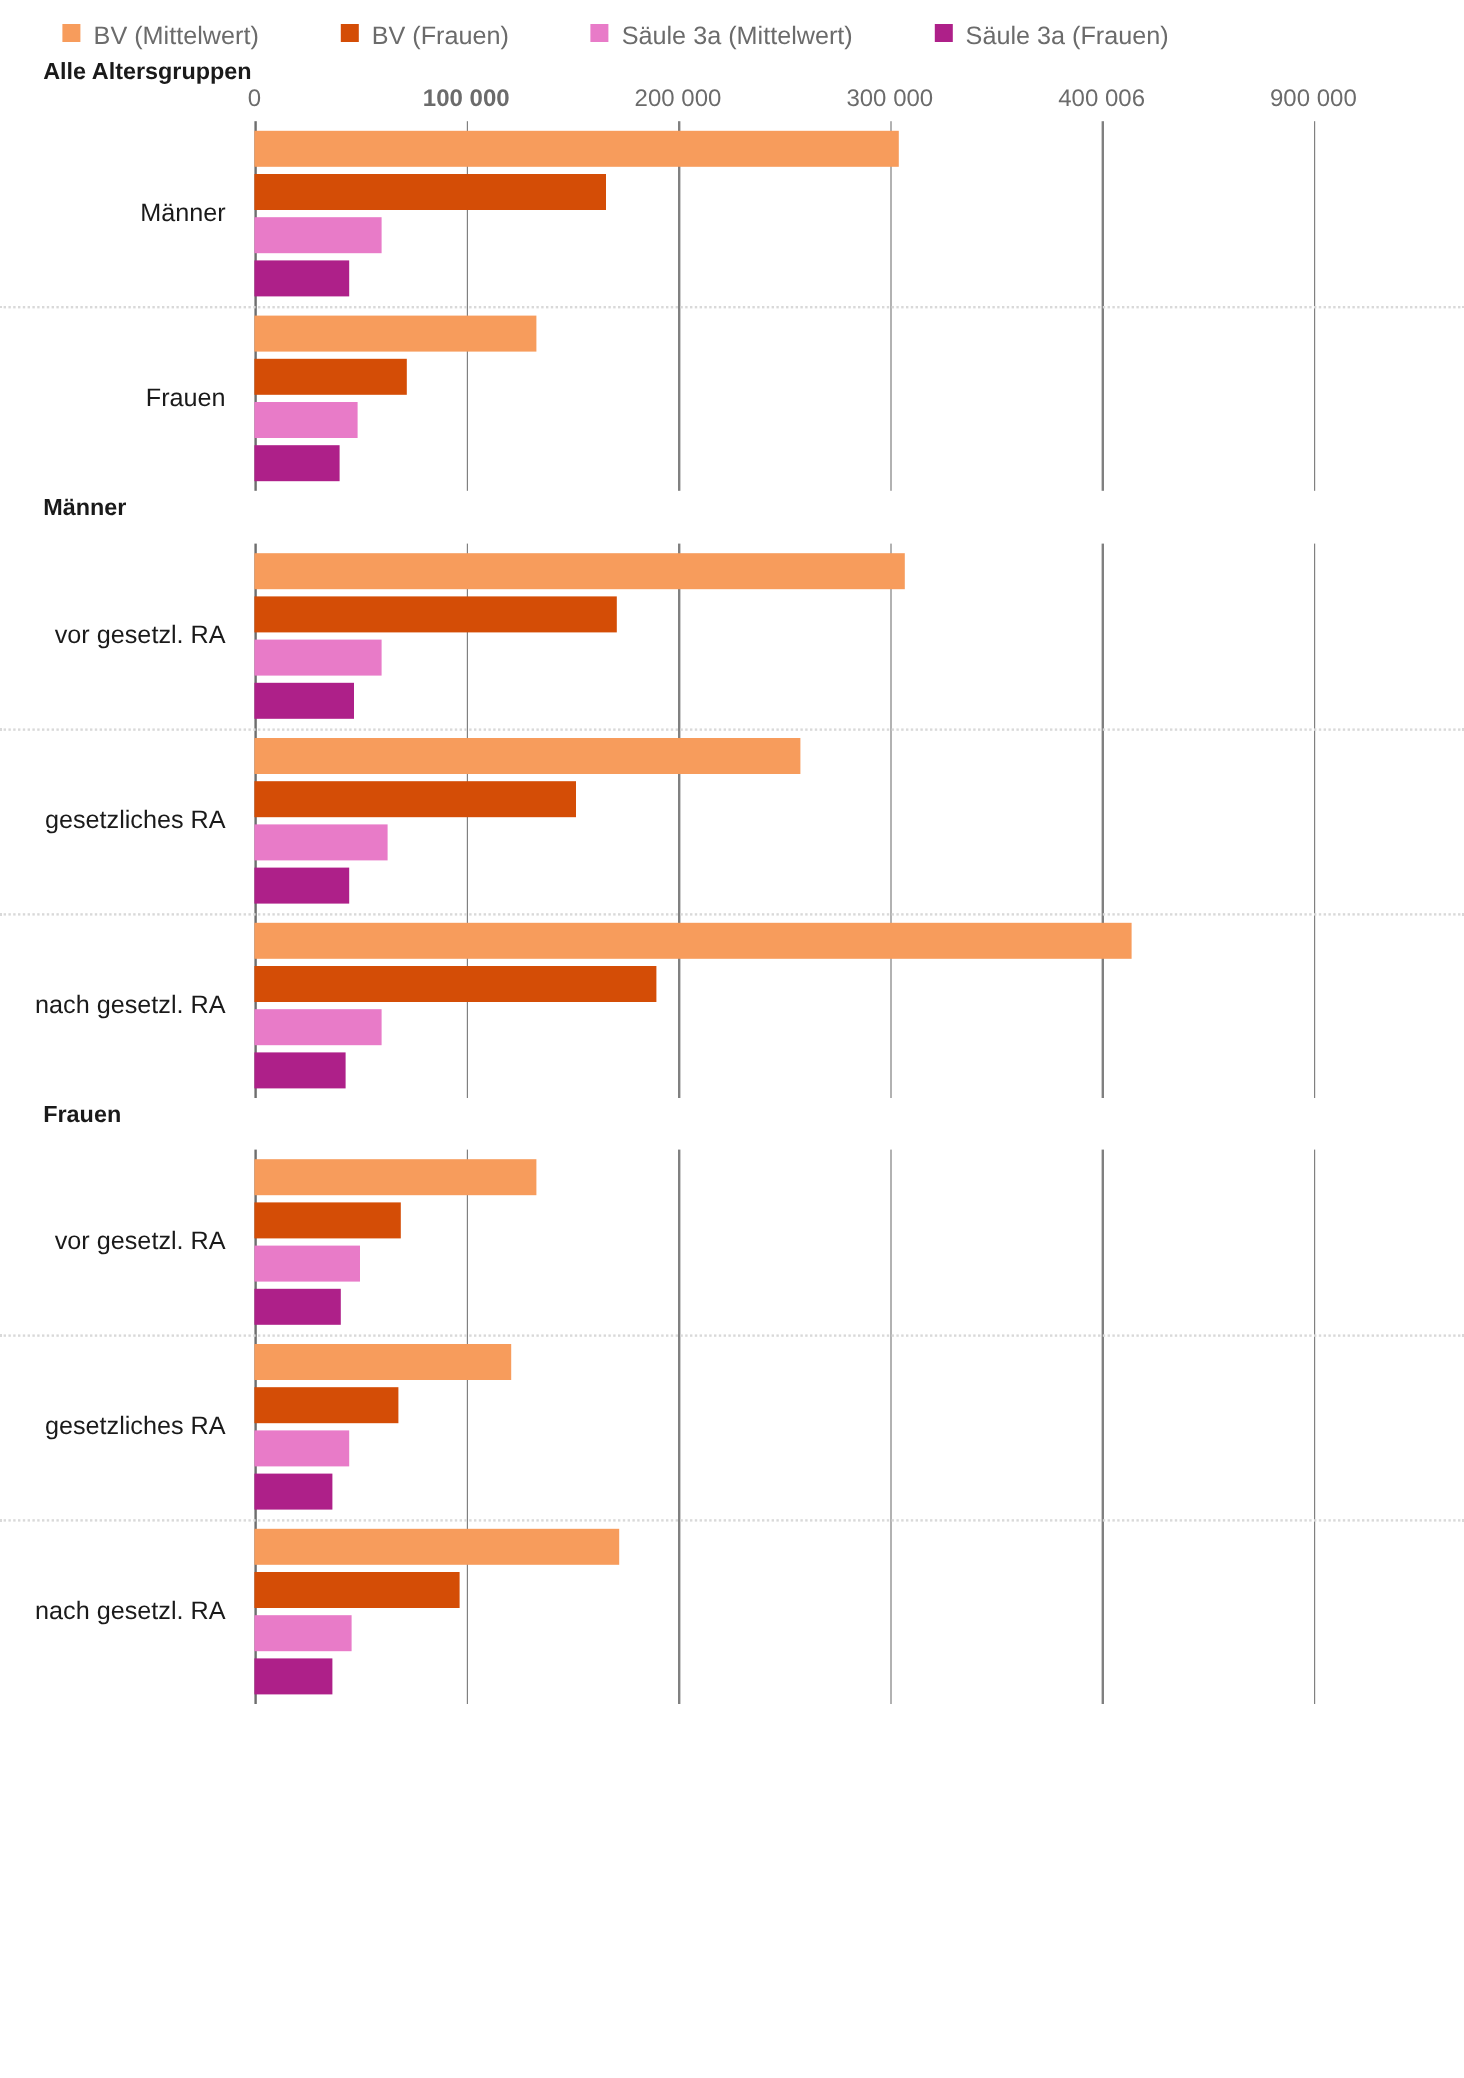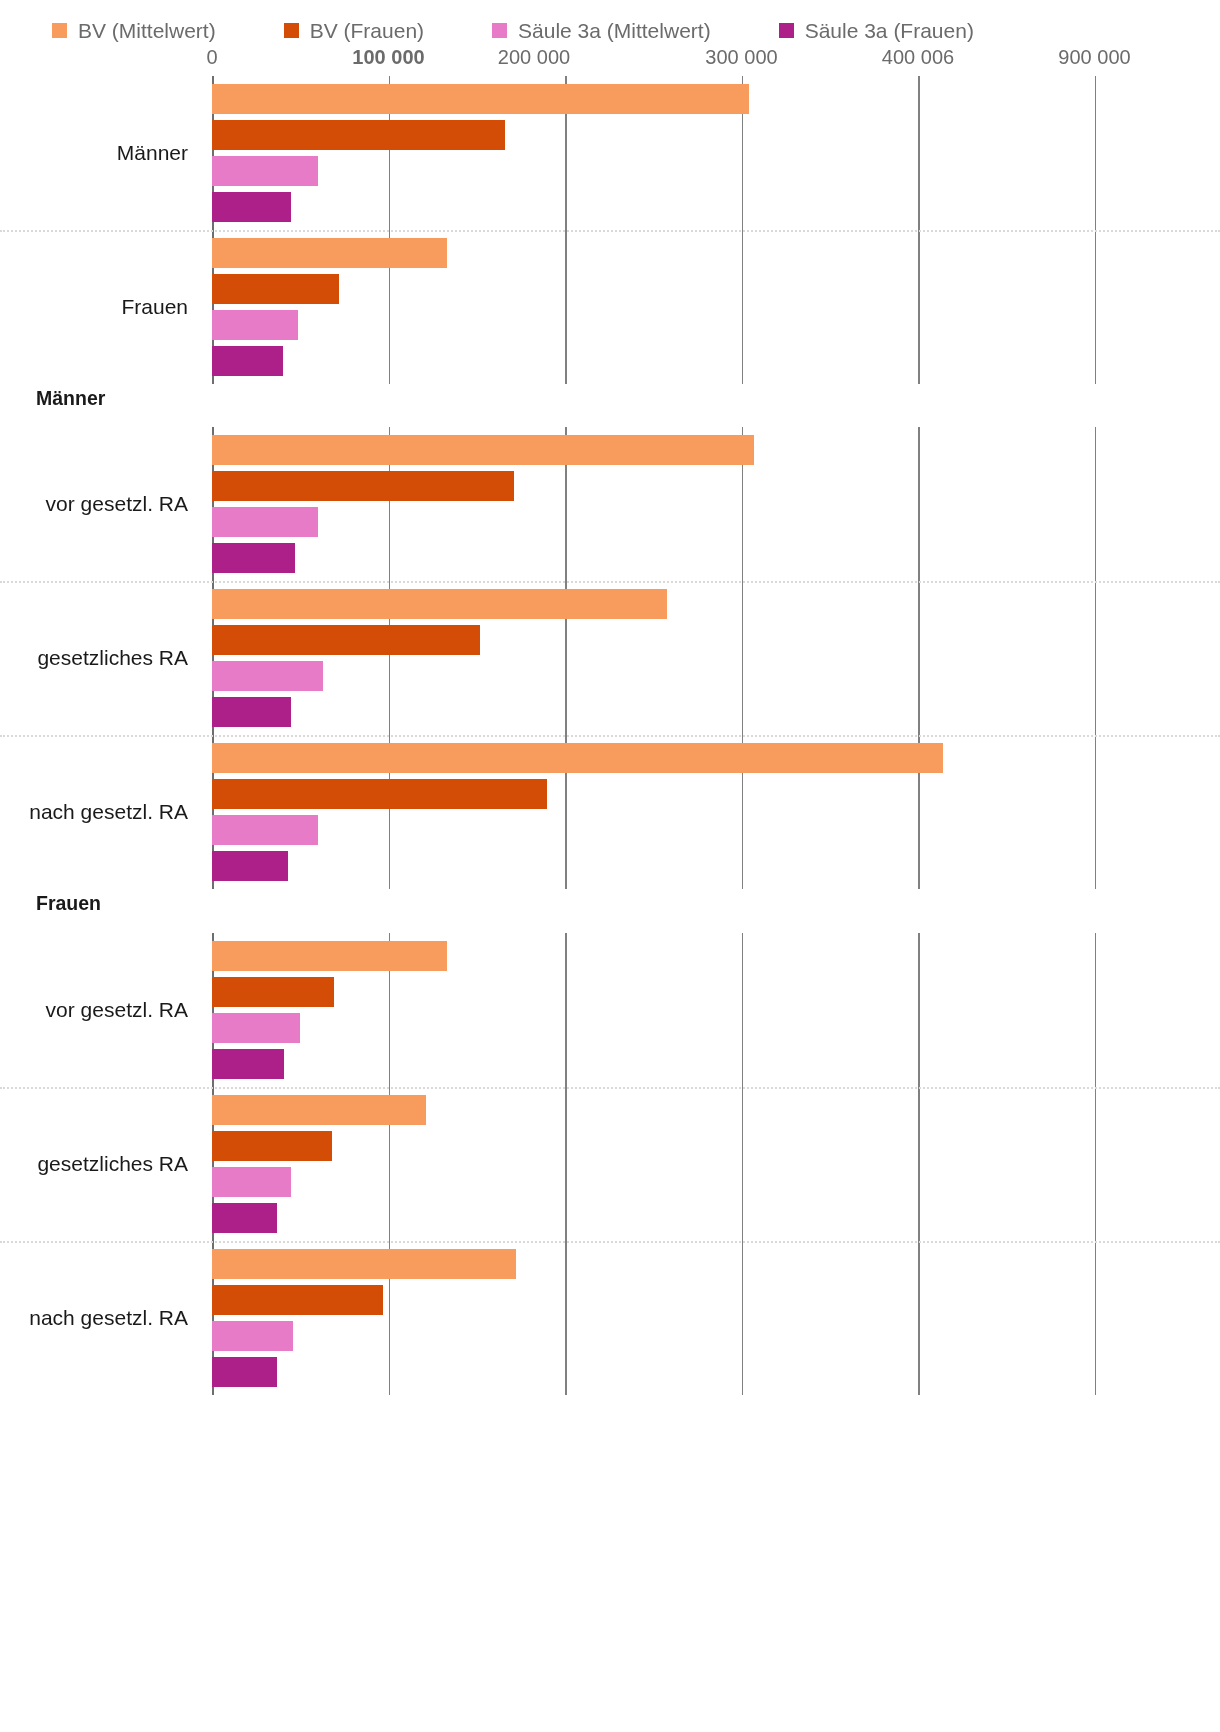--- a/index.html
+++ b/index.html
@@ -19,21 +19,20 @@
   
   .legend {
     display: flex;
     align-items: center;
     gap: 0px;
     padding: 14px 0 0 18px;
     height: 46px;
   }
   .legend-item {
     display: flex;
-    align-items: center;
     margin-right: 34px;
     padding-left: 34px;
   }
   .legend-swatch {
     width: 15px; height: 15px;
     margin-right: 11px;
     flex: 0 0 auto;
   }
   .legend-label {
     font-size: 21px;
@@ -125,24 +124,25 @@
         <span class="legend-label">Säule 3a (Mittelwert)</span>
       </div>
       <div class="legend-item">
         <span class="legend-swatch" style="background: rgb(174, 32, 137);"></span>
         <span class="legend-label">Säule 3a (Frauen)</span>
       </div>
     </div>
 
   <div id="panels-root">
       <div class="panel">
+        <div class="panel-title">Alle Altersgruppen</div>
         <div class="axis-row">
           <div class="axis-tick-label" style="left: 212px;">0</div>
           <div class="axis-tick-label" style="left: 388.5px; font-weight: bold;">100 000</div>
-          <div class="axis-tick-label" style="left: 534px;">200 000</div>
+          <div class="axis-tick-label" style="left: 565px;">200 000</div>
           <div class="axis-tick-label" style="left: 741.5px;">300 000</div>
           <div class="axis-tick-label" style="left: 918px;">400 006</div>
           <div class="axis-tick-label" style="left: 1094.5px;">900 000</div>
         </div>
         <div class="plot" style="height: 308px;">
           <div class="gridline zero" style="left: 212px;"></div>
           <div class="gridline" style="left: 388.5px;"></div>
           <div class="gridline" style="left: 565px;"></div>
           <div class="gridline" style="left: 741.5px;"></div>
           <div class="gridline" style="left: 918px;"></div>

